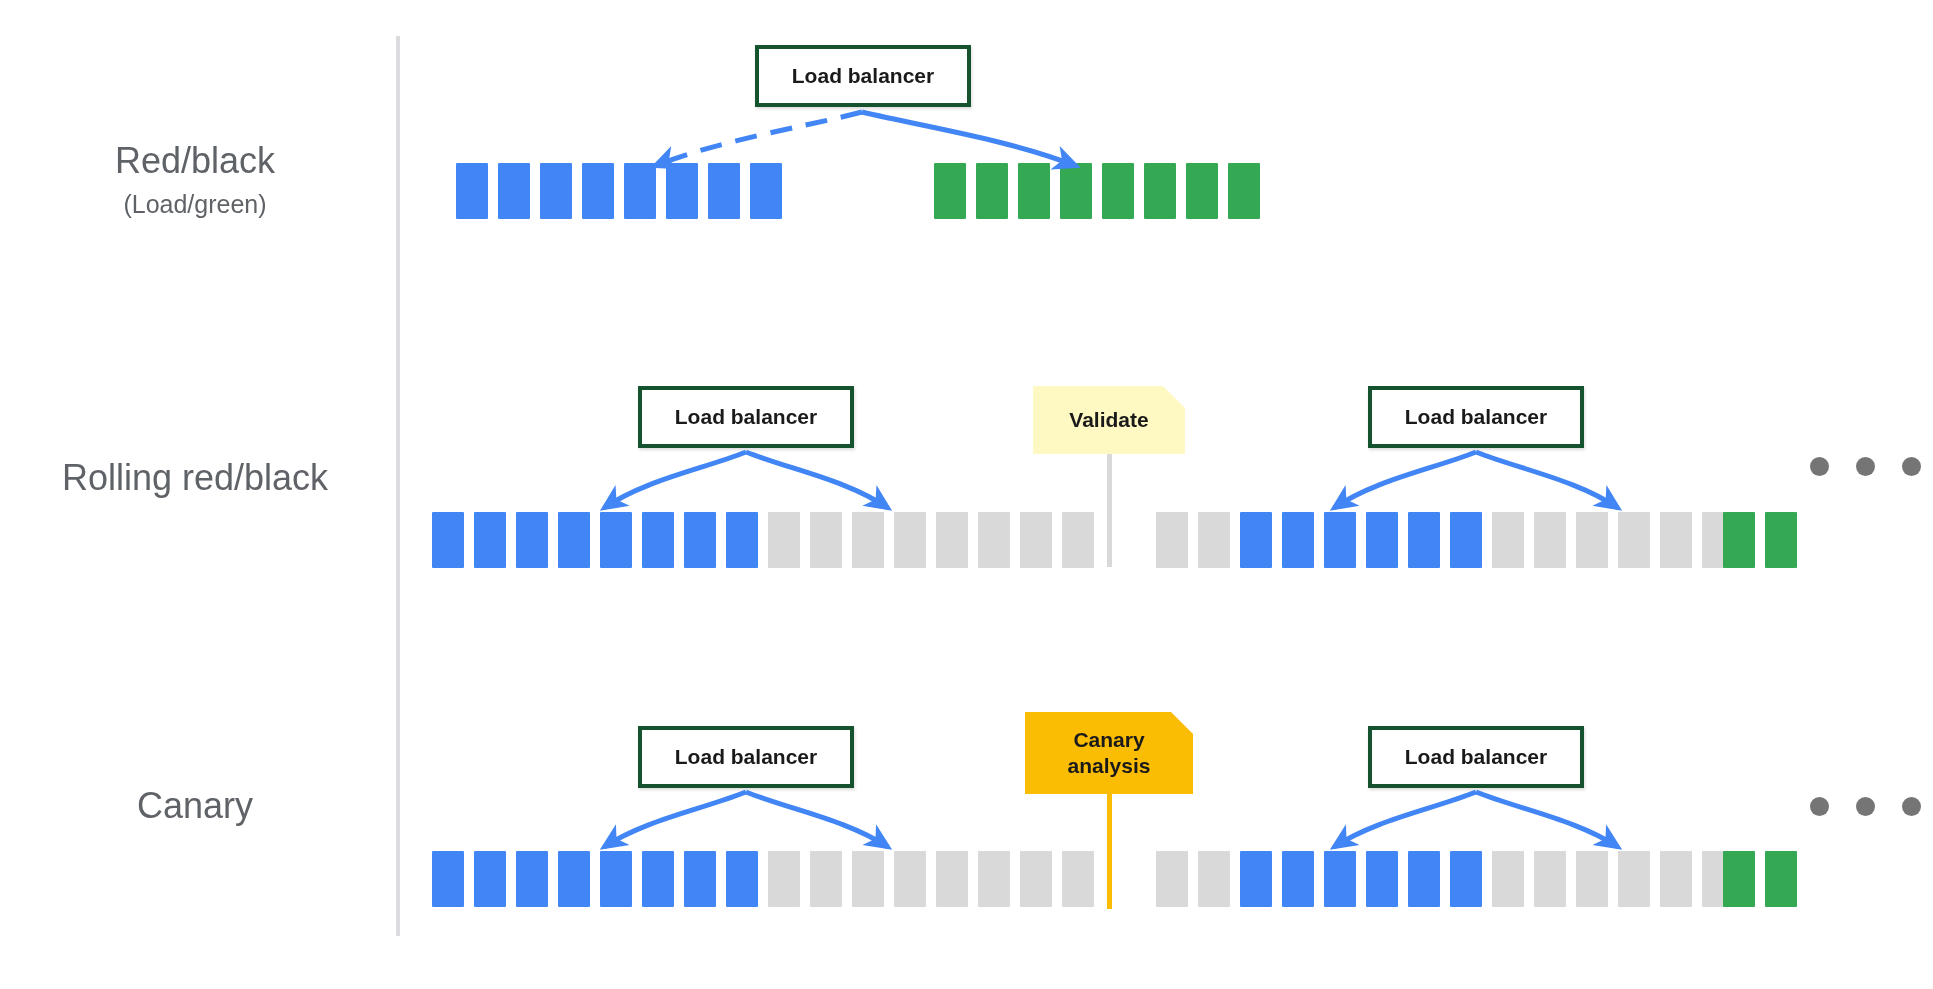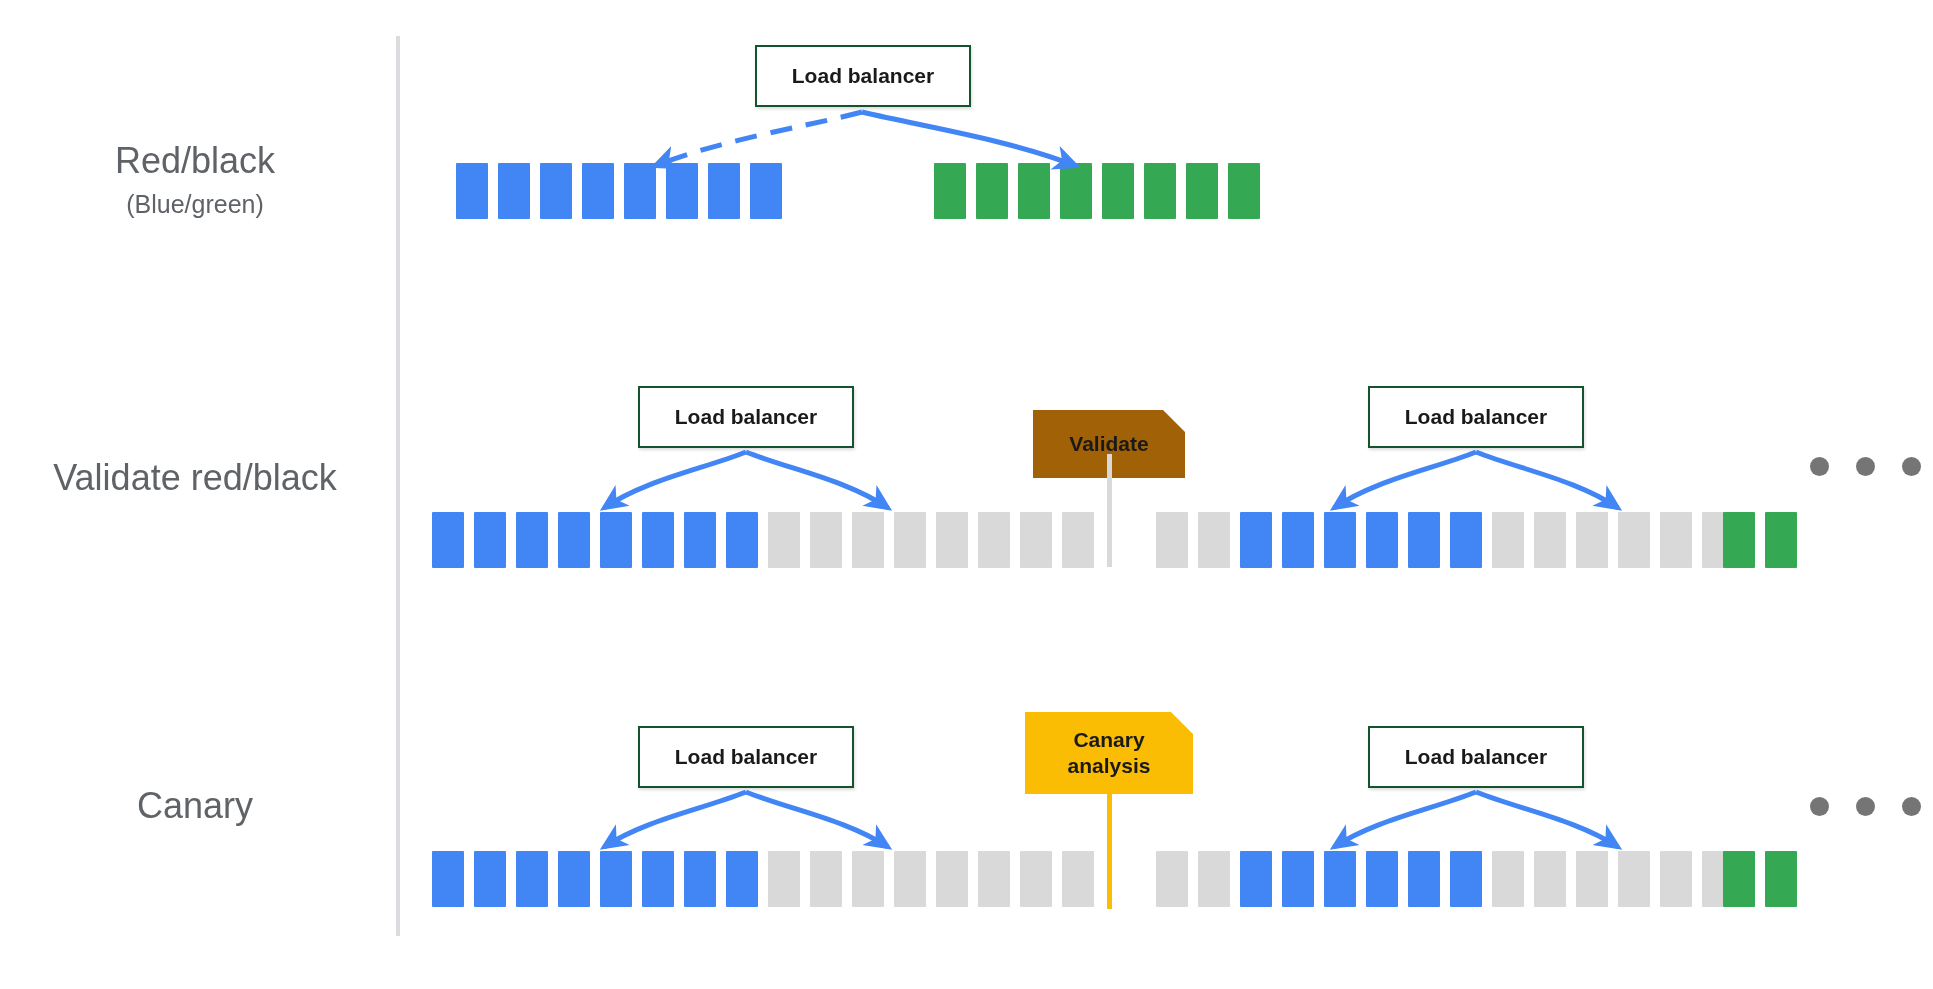--- a/index.html
+++ b/index.html
@@ -71,21 +71,21 @@
   }
   .blk:last-child { margin-right: 0; }
   .blk.blue  { background: #4285f4; }
   .blk.green { background: #34a853; }
   .blk.gray  { background: #d9d9d9; }
 
   
   .lb-box {
     position: absolute;
     background: #ffffff;
-    border: 2px solid #14532d;
+    border: 4px solid #14532d;
     box-shadow: 1px 2px 3px rgba(0,0,0,0.14);
     display: flex;
     align-items: center;
     justify-content: center;
     font-size: 21px;
     font-weight: bold;
     color: #1a1a1a;
     box-sizing: border-box;
   }
 
@@ -96,21 +96,21 @@
     align-items: center;
     justify-content: center;
     text-align: center;
     font-size: 21px;
     font-weight: bold;
     color: #1a1a1a;
     box-sizing: border-box;
     line-height: 1.22;
     clip-path: polygon(0 0, calc(100% - 22px) 0, 100% 22px, 100% 100%, 0 100%);
   }
-  .callout.gray   { background: #a16207; margin-top: 24px; }
+  .callout.gray   { background: #fef9c3; }
   .callout.amber  { background: #fbbc04; }
 
   .callout-stem {
     position: absolute;
     width: 5px;
   }
   .callout-stem.gray  { background: #d9d9d9; }
   .callout-stem.amber { background: #fbbc04; }
 
   
@@ -141,24 +141,24 @@
 </style>
 </head>
 <body>
 
 <div id="canvas">
 
   <div class="divider"></div>
 
   <div class="row-label" id="label-redblack">
     <span class="main">Red/black</span>
-    <span class="sub">(Blue/green)</span>
+    <span class="sub">(Load/green)</span>
   </div>
   <div class="row-label" id="label-rolling">
-    <span class="main">Validate red/black</span>
+    <span class="main">Rolling red/black</span>
   </div>
   <div class="row-label" id="label-canary">
     <span class="main">Canary</span>
   </div>
 
   <div class="lb-box" style="left:755px; top:45px; width:216px; height:62px;">Load balancer</div>
 
   <div class="block-group" style="left:456px; top:163px;">
     <div class="blk blue"></div>
     <div class="blk blue"></div>

